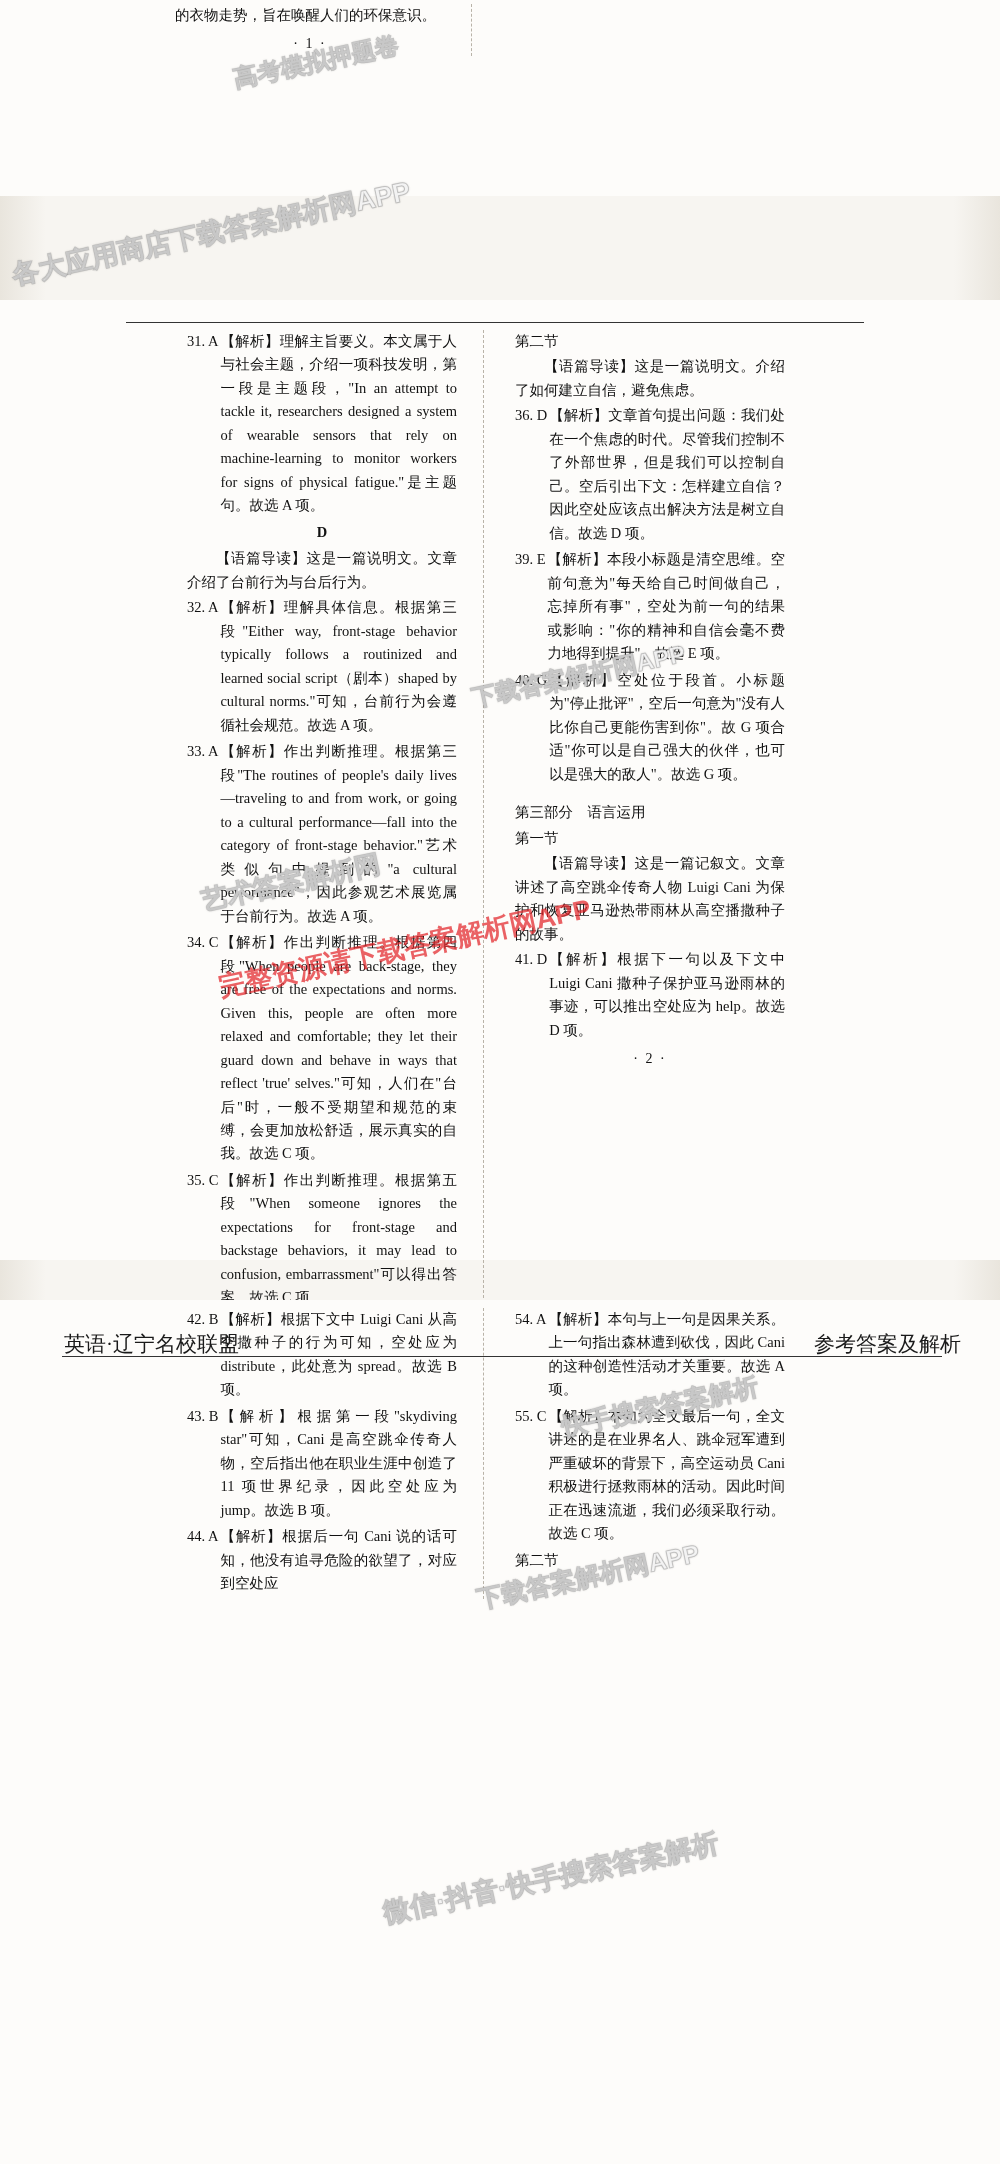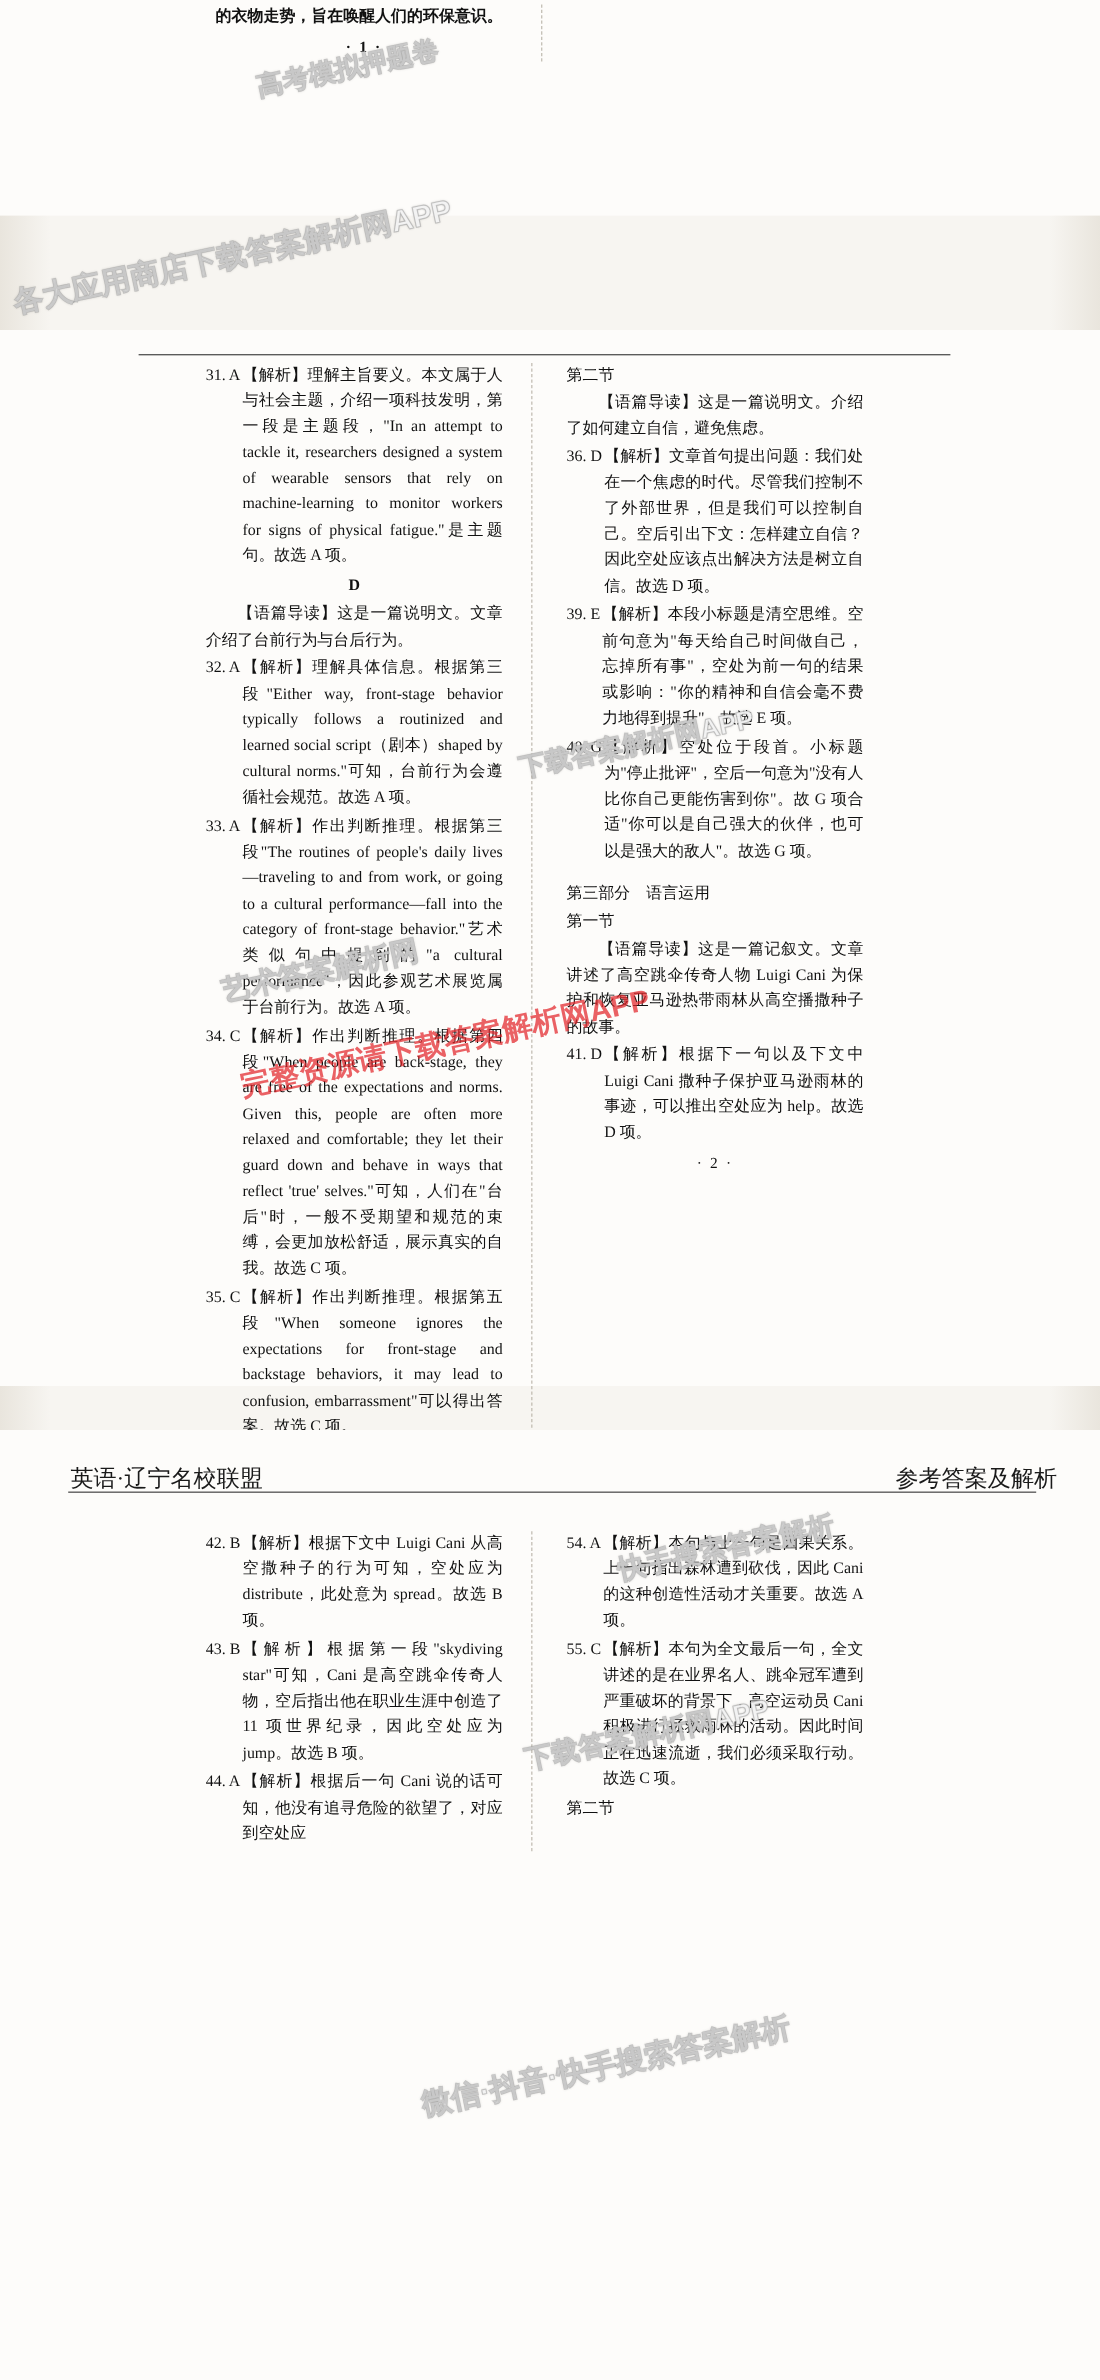--- a/index.html
+++ b/index.html
@@ -116,21 +116,21 @@
 </head>
 <body>
 
 <div class="page">
 
   <div class="edge edge-l"></div>
   <div class="edge edge-r"></div>
 
   <div class="sheet sheet-1"></div>
 
-  <div class="cols" style="top:4px;left:134px;width:760px;font-weight:bold;">
+  <div class="cols" style="top:4px;left:113px;width:760px;">
     <div class="col left">
       <p class="txt">的衣物走势，旨在唤醒人们的环保意识。</p>
       <div class="pgnum">· 1 ·</div>
     </div>
     <div class="vdivider"></div>
   </div>
 
   <div class="sheet sheet-2"></div>
   <div class="rule" style="top:322px;left:126px;width:738px;"></div>
 
@@ -195,21 +195,21 @@
       <div class="pgnum">· 2 ·</div>
     </div>
   </div>
 
   <div class="sheet sheet-3"></div>
 
   <div class="runhead" style="top:1330px;left:64px;">英语·辽宁名校联盟</div>
   <div class="runhead" style="top:1330px;left:790px;margin-left:24px;">参考答案及解析</div>
   <div class="rule" style="top:1356px;left:62px;width:880px;"></div>
 
-  <div class="cols" style="top:1392px;left:125px;width:760px;">
+  <div class="cols" style="top:1308px;left:125px;width:760px;">
     <div class="col left">
       <div class="item">
         <span class="num">42. B</span>
         <span class="txt">【解析】根据下文中 Luigi Cani 从高空撒种子的行为可知，空处应为 distribute，此处意为 spread。故选 B 项。</span>
       </div>
       <div class="item">
         <span class="num">43. B</span>
         <span class="txt">【解析】根据第一段"skydiving star"可知，Cani 是高空跳伞传奇人物，空后指出他在职业生涯中创造了 11 项世界纪录，因此空处应为 jump。故选 B 项。</span>
       </div>
       <div class="item">

